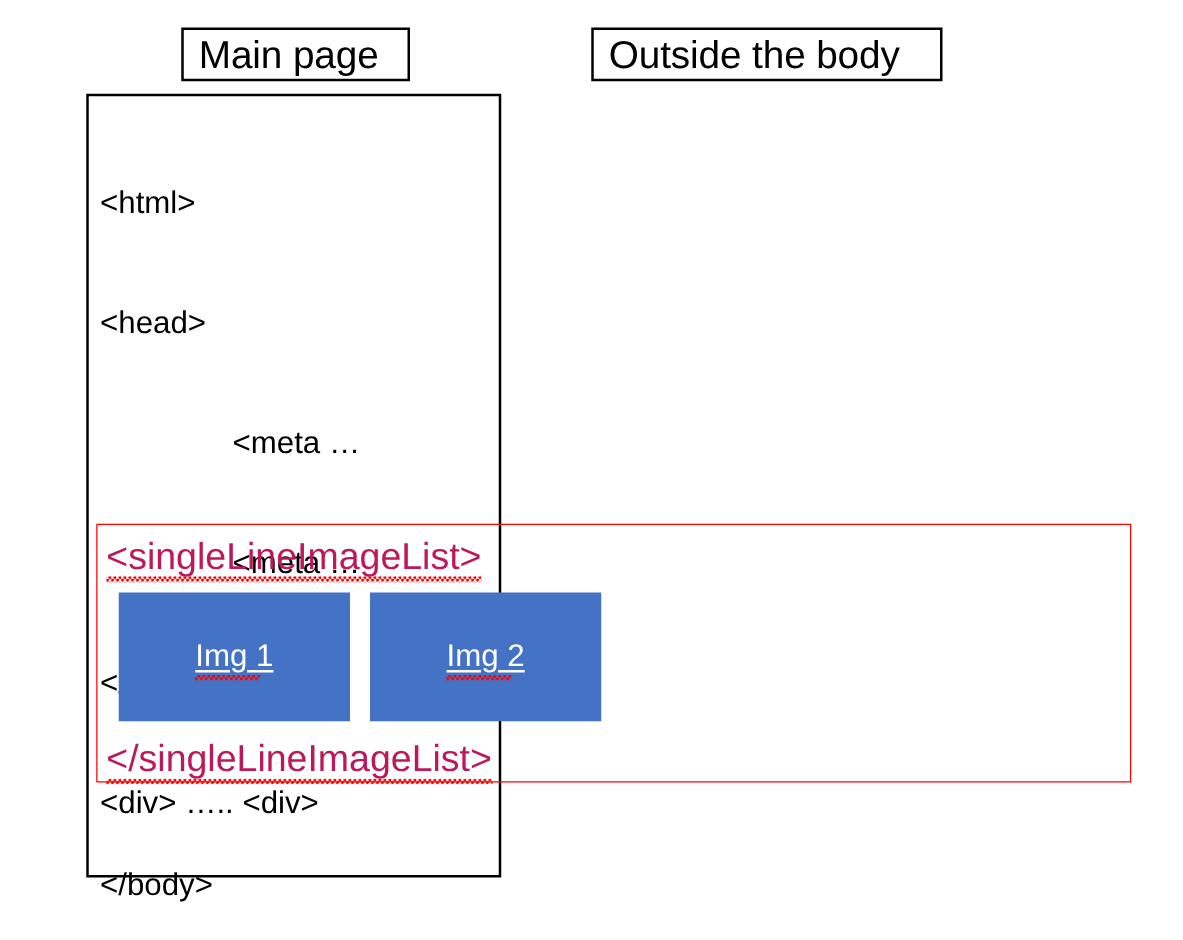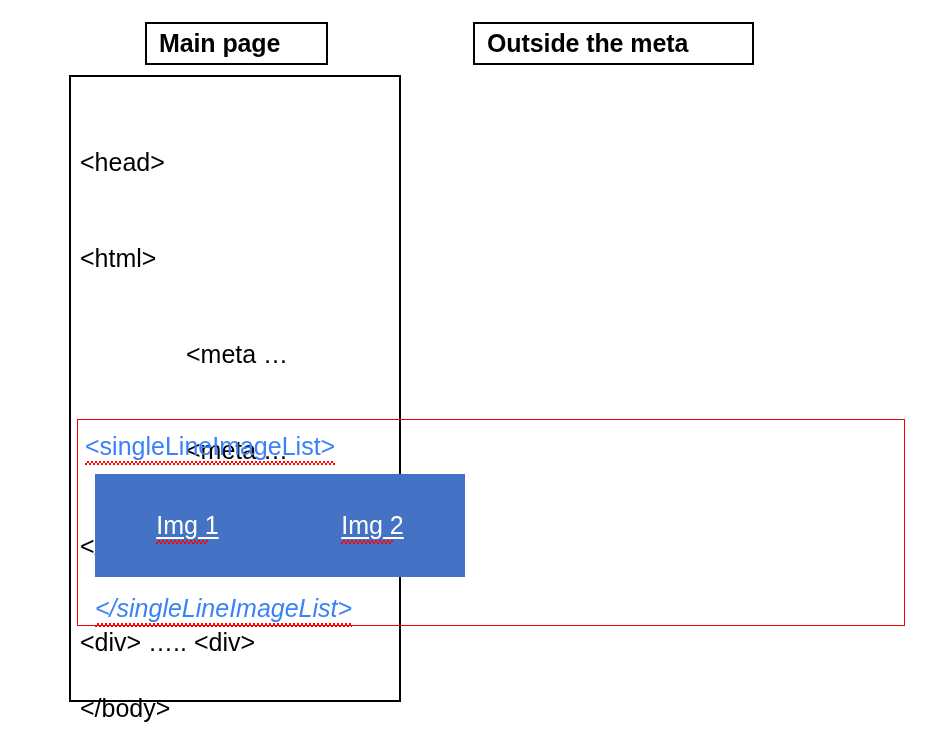--- a/index.html
+++ b/index.html
@@ -18,26 +18,25 @@
   
   .abs { position: absolute; box-sizing: border-box; }
 
   
   .caption-box {
     border: 2px solid #000000;
     background: #ffffff;
     display: flex;
     align-items: center;
     padding-left: 12px;
-    font-size: 25px;
+    font-size: 31px;
     line-height: 1;
     color: #000000;
     letter-spacing: -0.1px;
     z-index: 6;
-    font-weight: bold;
   }
   #caption-main      { left: 145px; top: 22px; width: 183px; height: 43px; }
   #caption-outside   { left: 473px; top: 22px; width: 281px; height: 43px; }
 
   
   #main-page-box {
     left: 69px;
     top: 75px;
     width: 332px;
     height: 627px;
@@ -79,27 +78,27 @@
     width: 828px;
     height: 207px;
     border: 1.5px solid #FF0000;
     background: transparent;
     z-index: 4;
   }
 
   
   .region-tag {
     z-index: 5;
-    font-size: 25px;
+    font-size: 30px;
     line-height: 32px;
-    color: #3b82f6;
+    color: #be185d;
     white-space: nowrap;
   }
   #tag-open  { left: 85px; top: 430px; }
-  #tag-close { left: 95px; top: 592px; font-style: italic; }
+  #tag-close { left: 85px; top: 592px; }
 
   
   .squiggle {
     position: relative;
     display: inline-block;
   }
   .squiggle::after {
     content: "";
     position: absolute;
     left: 0;
@@ -125,20 +124,21 @@
   }
 
   
   #image-row {
     left: 95px;
     top: 474px;
     width: 786px;
     height: 103px;
     z-index: 5;
     display: flex;
+    gap: 16px;
   }
   .img-thumb {
     width: 185px;
     height: 103px;
     background: #4472C4;
     display: flex;
     align-items: center;
     justify-content: center;
     box-sizing: border-box;
   }
@@ -164,28 +164,28 @@
   }
 </style>
 </head>
 <body>
 
 <div class="abs caption-box" id="caption-main">
   <span>Main page</span>
 </div>
 
 <div class="abs caption-box" id="caption-outside">
-  <span>Outside the meta</span>
+  <span>Outside the body</span>
 </div>
 
 <div class="abs" id="main-page-box"></div>
 
 <div class="abs" id="code-listing">
+  <div class="code-line">&lt;html&gt;</div>
   <div class="code-line">&lt;head&gt;</div>
-  <div class="code-line">&lt;html&gt;</div>
   <div class="code-line indent">&lt;meta …</div>
   <div class="code-line indent">&lt;meta …</div>
   <div class="code-line">&lt;/head&gt;</div>
   <div class="code-line">&lt;div&gt; ….. &lt;div&gt;</div>
   
 </div>
 
 <div class="abs" id="outside-region-box"></div>
 
 <div class="abs region-tag" id="tag-open">

